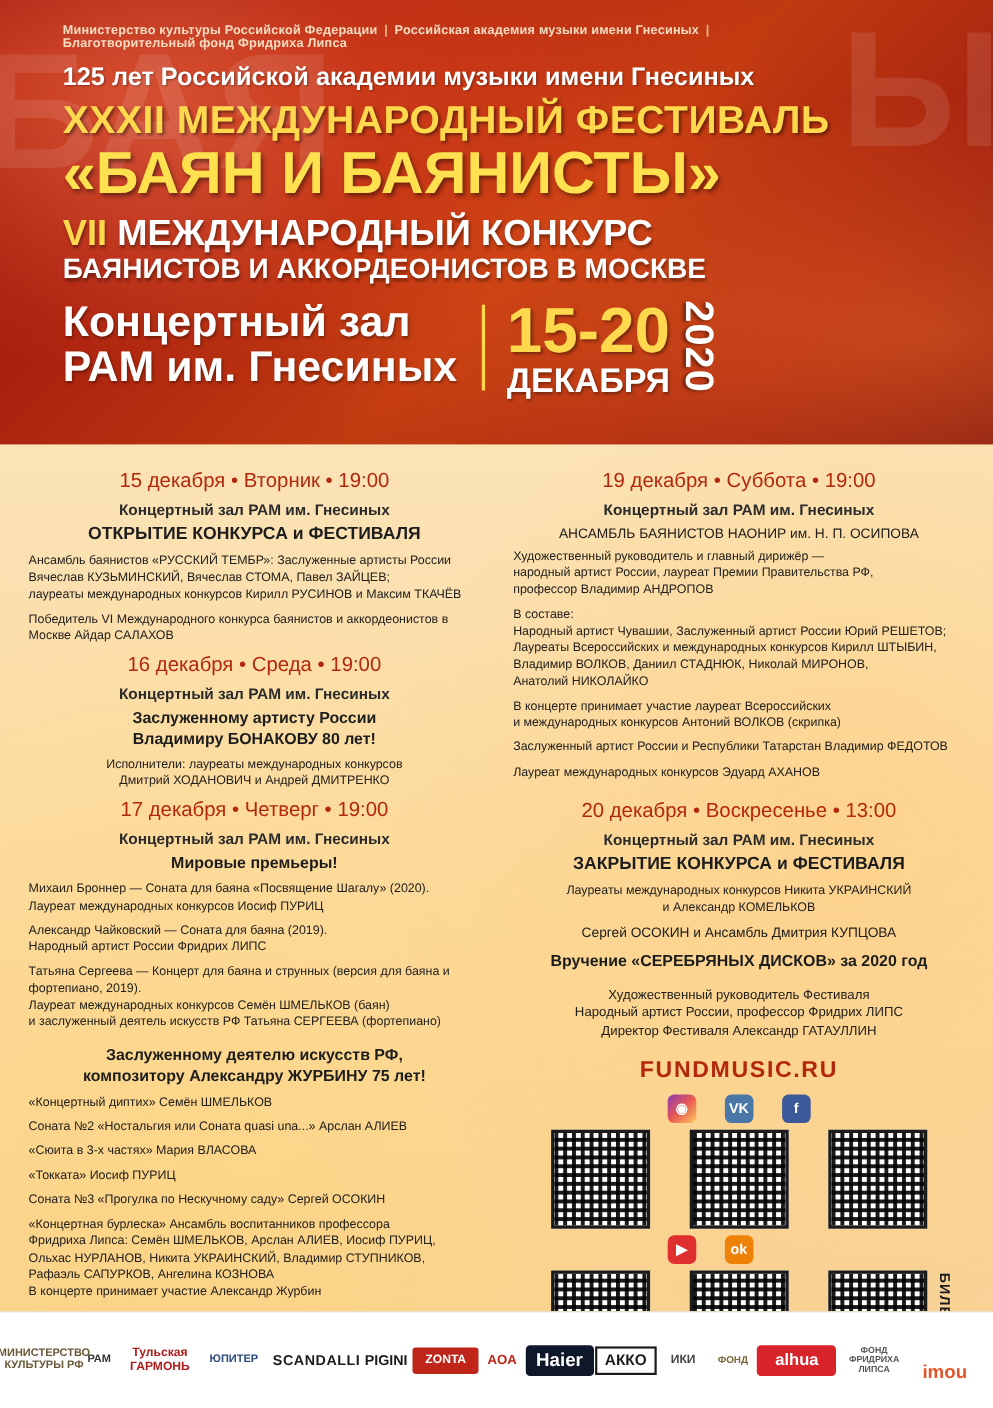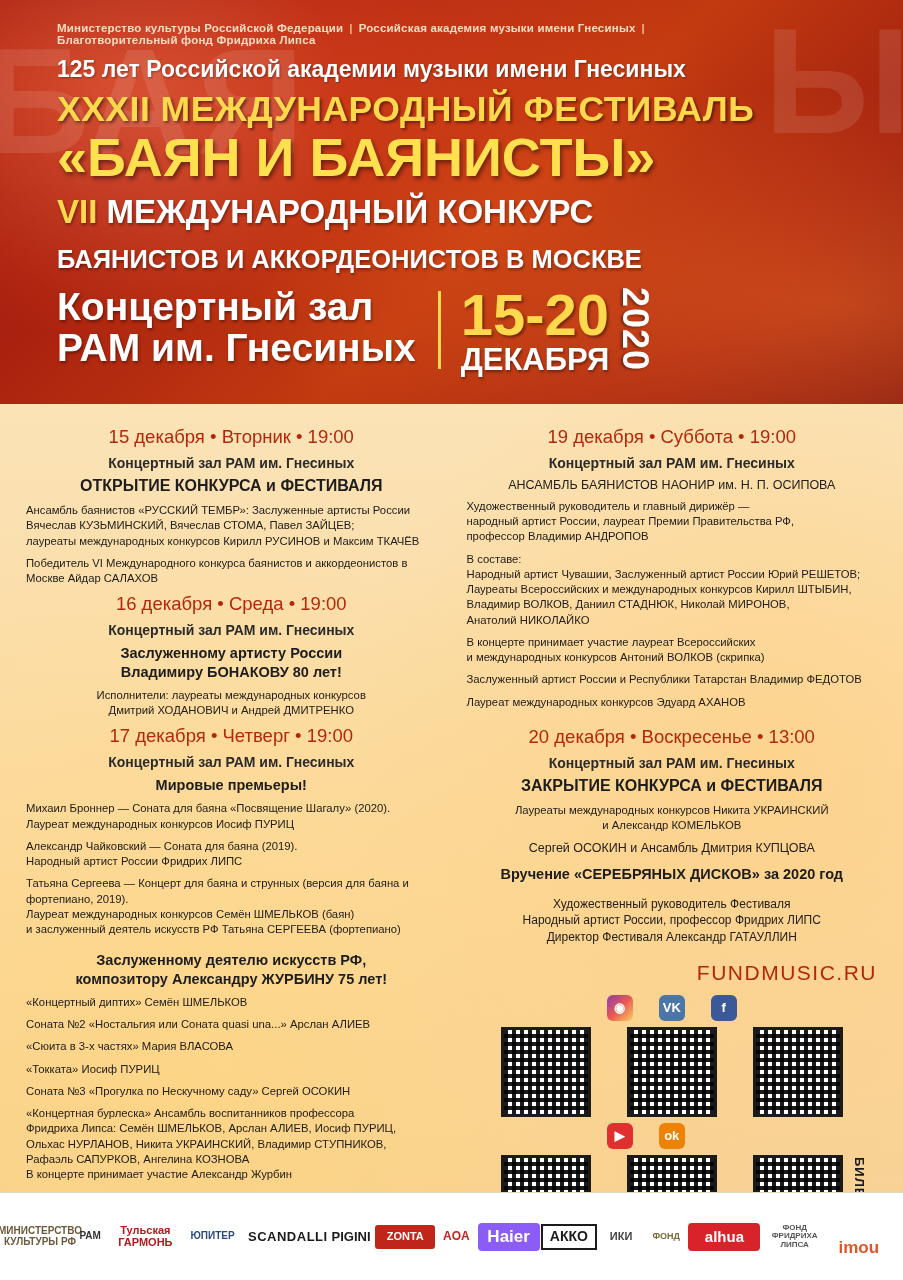--- a/index.html
+++ b/index.html
@@ -57,21 +57,21 @@
   .t2{
     font-size:54px;font-weight:bold;color:#ffe04f;letter-spacing:0px;
     line-height:1.02;margin-top:2px;text-shadow:2px 3px 4px rgba(0,0,0,.45);
   }
   .t3{
     font-size:33px;font-weight:bold;color:#ffffff;line-height:1.05;margin-top:10px;
     text-shadow:1px 2px 3px rgba(0,0,0,.4);
   }
   .t3 .rom{color:#ffd84d;}
   .t4{
-    font-size:25.5px;font-weight:bold;color:#ffffff;line-height:1.05;margin-top:16px;
+    font-size:25.5px;font-weight:bold;color:#ffffff;line-height:1.05;margin-top:2px;
     text-shadow:1px 2px 3px rgba(0,0,0,.4);
   }
   .venue-row{
     display:flex;align-items:flex-start;margin-top:14px;
   }
   .venue{
     font-size:39px;font-weight:bold;color:#ffffff;line-height:1.05;
     text-shadow:1px 2px 3px rgba(0,0,0,.4);
     padding-right:22px;
   }
@@ -120,21 +120,21 @@
     text-align:center;font-weight:bold;font-size:14.5px;color:#1d1d1d;
     line-height:1.3;margin:4px 0 6px 0;
   }
   .p{
     font-size:11.3px;color:#23201c;line-height:1.35;margin:0 0 7px 0;
   }
   .p.c{text-align:center;}
   .b{font-weight:normal;}
 
   .site{
-    text-align:right;font-weight:normal;font-size:21px;color:#b3280c;
+    text-align:center;font-weight:bold;font-size:21px;color:#b3280c;
     letter-spacing:1.5px;margin:16px 0 10px 0;
   }
   .socials{
     display:flex;justify-content:center;gap:26px;margin-bottom:6px;
   }
   .sico{
     width:26px;height:26px;border-radius:6px;display:flex;align-items:center;justify-content:center;
     color:#fff;font-size:13px;font-weight:bold;
   }
   .sico.ig{background:linear-gradient(135deg,#8a3ab9,#e95950,#fccc63);}
@@ -175,21 +175,21 @@
     line-height:1.05;padding:2px 3px;box-sizing:border-box;
   }
   .logo.l1{width:52px;height:48px;color:#6a5a3a;}
   .logo.l2{width:46px;height:50px;color:#333;}
   .logo.l3{width:62px;height:44px;color:#b01b1b;font-size:11px;}
   .logo.l4{width:70px;height:34px;color:#2b4a7a;}
   .logo.l5{width:78px;height:26px;color:#1b1b1b;font-size:13px;letter-spacing:.5px;}
   .logo.l6{width:46px;height:26px;color:#1b1b1b;font-size:13px;}
   .logo.l7{width:60px;height:24px;color:#fff;background:#c0251a;font-size:11px;border-radius:3px;}
   .logo.l8{width:40px;height:26px;color:#c0251a;font-size:12px;}
-  .logo.l9{width:62px;height:28px;color:#fff;background:#8b5cf6;font-size:17px;border-radius:4px;}
+  .logo.l9{width:62px;height:28px;color:#fff;background:#0f172a;font-size:17px;border-radius:4px;}
   .logo.l10{width:56px;height:26px;color:#1b1b1b;font-size:14px;border:2px solid #1b1b1b;}
   .logo.l11{width:46px;height:30px;color:#444;font-size:11px;}
   .logo.l12{width:42px;height:44px;color:#7a6a3a;font-size:9px;}
   .logo.l13{width:72px;height:28px;color:#fff;background:#d8232a;font-size:15px;border-radius:4px;}
   .logo.l14{width:66px;height:46px;color:#555;font-size:8px;}
   .logo.l15{width:60px;height:28px;color:#e0562a;font-size:17px;margin-top:23px;}
 </style>
 </head>
 <body>
 

